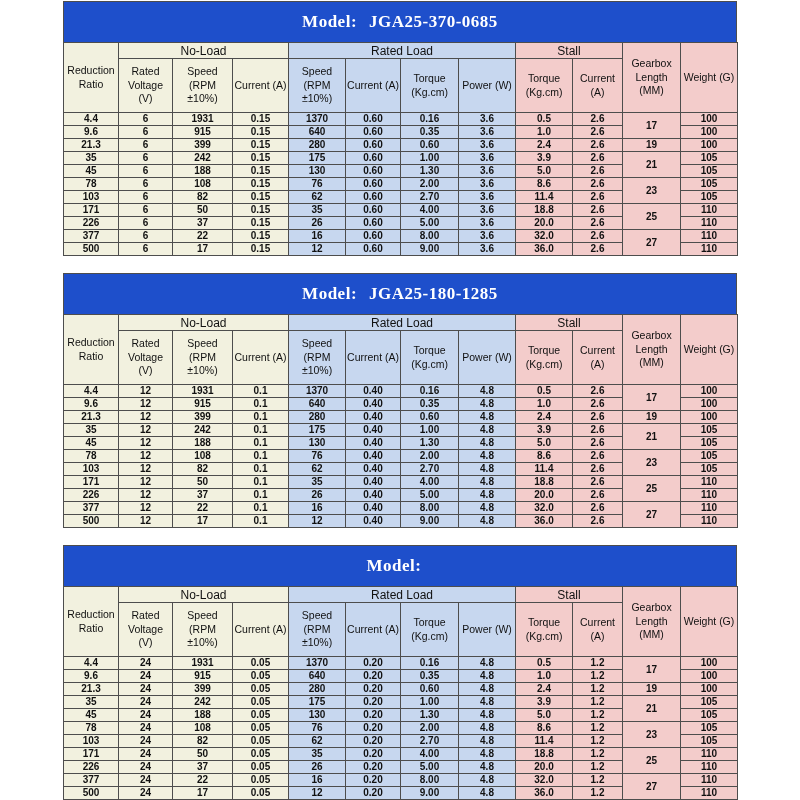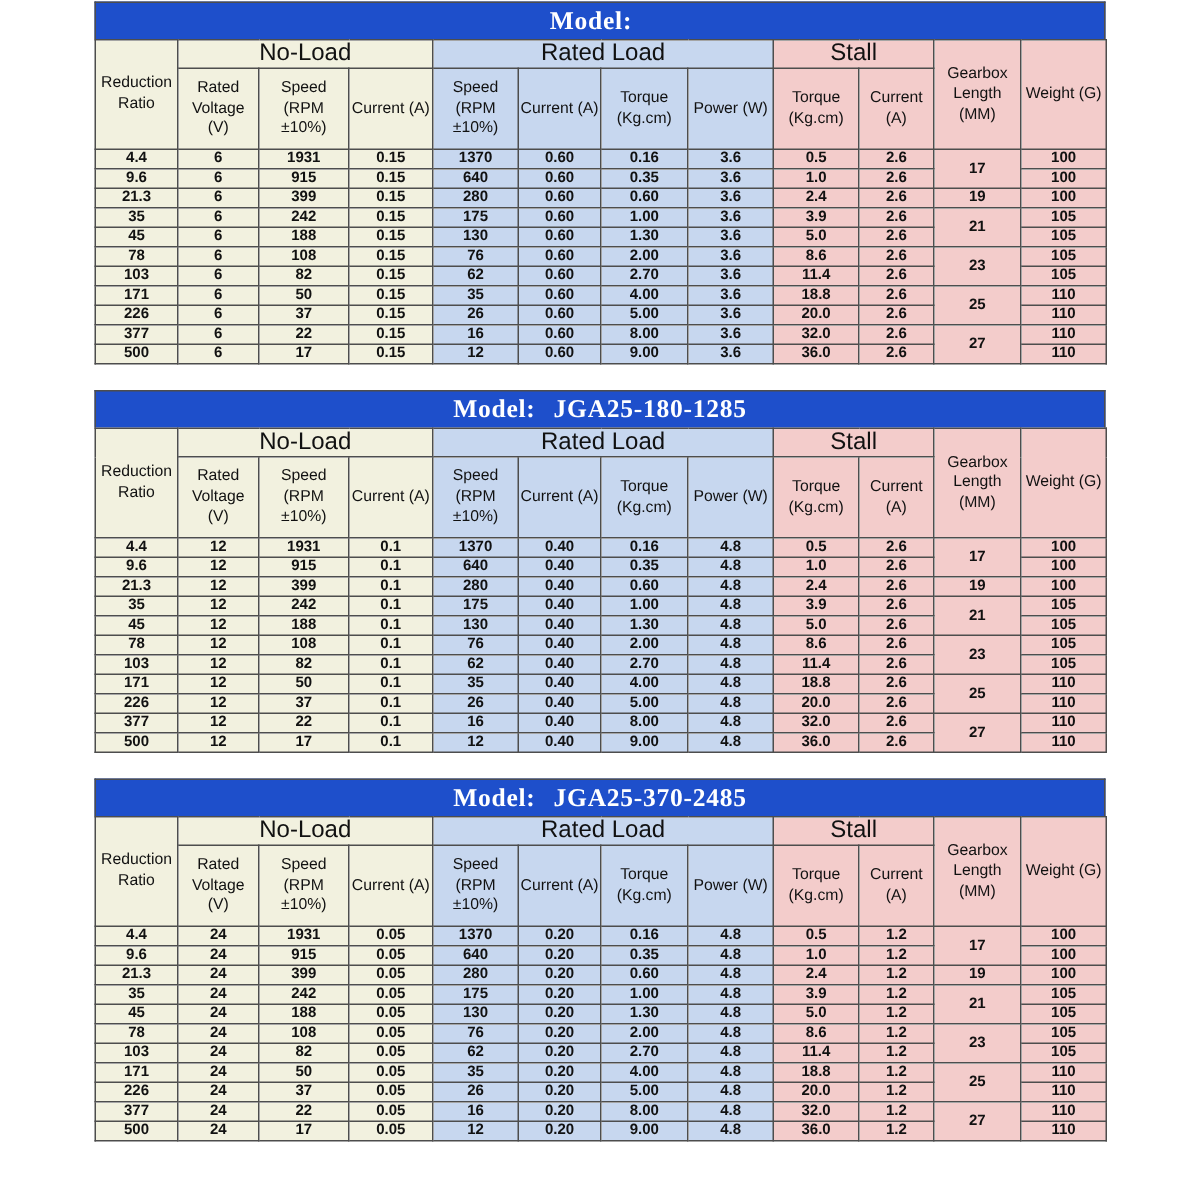--- a/index.html
+++ b/index.html
@@ -5,51 +5,52 @@
   * { box-sizing: border-box; margin: 0; padding: 0; }
   html, body { background: #ffffff; }
   body {
     width: 800px; height: 800px; overflow: hidden;
     font-family: "Liberation Sans", sans-serif;
     color: #111;
   }
   .sheet { padding: 1px 63px 0 63px; }
   .model-table { margin-bottom: 17px; }
   .title-bar {
-    width: 674px; height: 25px;
+    width: 674px; height: 41px;
     background: var(--title-bg, #1e4fcb);
     color: #fff;
     display: flex; align-items: center; justify-content: center;
     font-family: "Liberation Serif", serif;
     font-weight: bold; font-size: 17px;
     border: 1px solid #4d4d4d; border-bottom: none;
     letter-spacing: 0.5px;
   }
   .model-label { margin-right: 12px; }
   table { border-collapse: collapse; table-layout: fixed; width: 674px; }
   th, td {
     border: 1px solid #4d4d4d;
     text-align: center; vertical-align: middle;
     overflow: hidden;
   }
-  th.group { height: 16px; font-size: 16px; font-weight: normal; }
+  th.group { height: 16px; font-size: 12px; font-weight: normal; }
   th.sub   { height: 54px; font-size: 10.5px; font-weight: normal; line-height: 1.3; padding: 0 1px; }
   td { height: 13px; font-size: 10px; font-weight: bold; line-height: 12px; padding: 0 1px; }
   .cream { background: var(--cream, #f2f1df); }
   .blue  { background: var(--blue,  #c7d7ef); }
   .pink  { background: var(--pink,  #f3cccb); }
 </style>
 </head>
 <body>
 
 <div class="sheet">
 
   <section class="model-table">
     <div class="title-bar">
       <span class="model-label">Model:</span>
+      <span class="model-number">JGA25-370-0685</span>
     </div>
     <table>
       <colgroup>
         <col style="width:55px">
           <col style="width:54px">
           <col style="width:60px">
           <col style="width:56px">
         <col style="width:57px">
           <col style="width:55px">
           <col style="width:58px">
@@ -425,21 +426,20 @@
             <td class="pink">2.6</td>
             <td class="pink">110</td>
           </tr>
         </tbody>
     </table>
   </section>
 
   <section class="model-table">
     <div class="title-bar">
       <span class="model-label">Model:</span>
-      <span class="model-number">JGA25-370-2485</span>
     </div>
     <table>
       <colgroup>
         <col style="width:55px">
           <col style="width:54px">
           <col style="width:60px">
           <col style="width:56px">
         <col style="width:57px">
           <col style="width:55px">
           <col style="width:58px">

